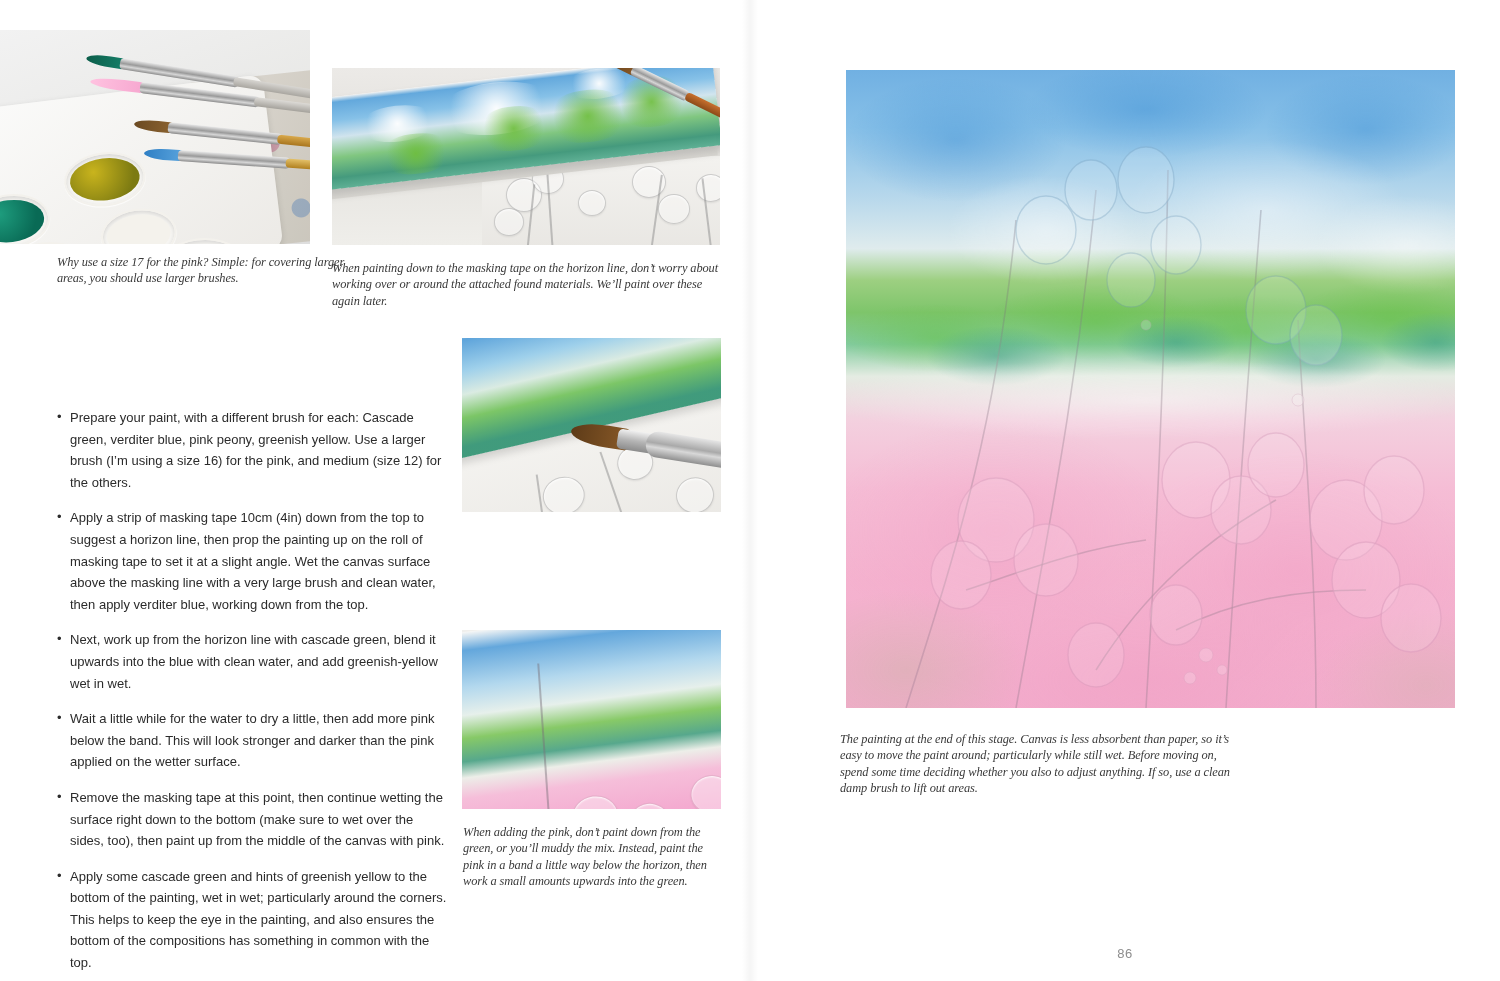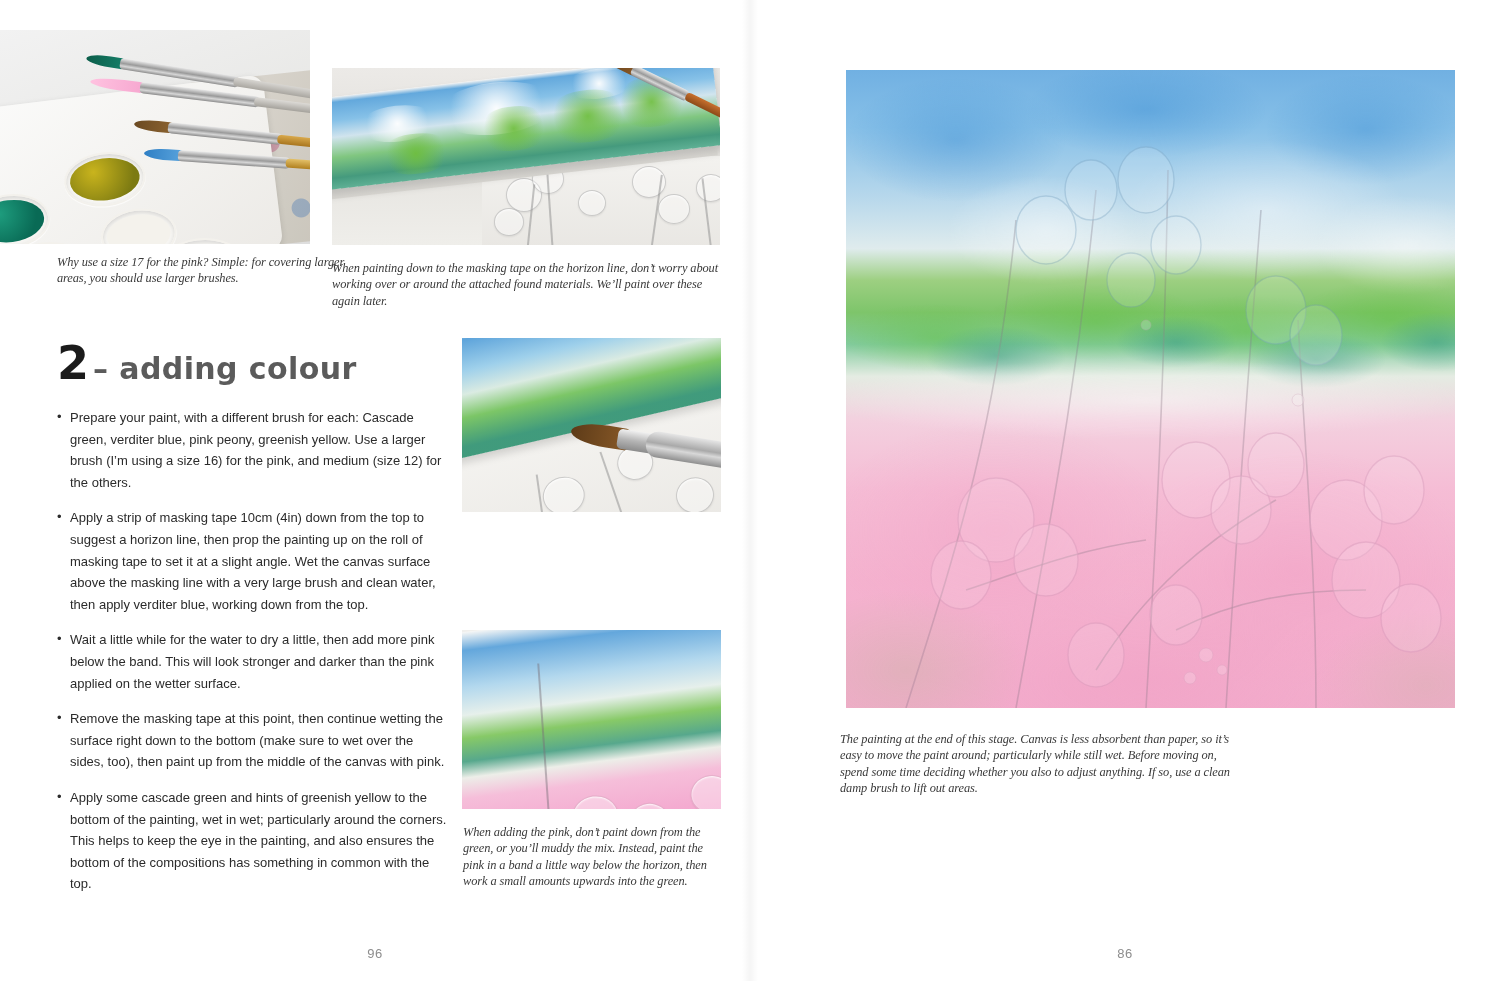--- a/index.html
+++ b/index.html
@@ -377,27 +377,25 @@
     </div>
     <div class="brush" id="brush-strip" style="left:300px; top:-4px; width:120px; transform:rotate(26deg);">
       <div class="tip" style="background:linear-gradient(90deg,#5d3b18,#8a5a28);"></div>
       <div class="ferrule"></div>
       <div class="handle" style="background:linear-gradient(180deg,#c8702e,#8d4a18);"></div>
     </div>
   </div>
 
   <div class="caption" id="cap-strip" style="left:332px; top:260px; width:394px;">When painting down to the masking tape on the horizon line, don’t worry about working over or around the attached found materials. We’ll paint over these again later.</div>
 
-  <h2 class="heading" id="step-heading" style="left:57px; top:336px; margin:0;">
-    <span class="num">2</span><span class="rest">– adding colour</span>
-  </h2>
 
   <div class="body-col">
     <p class="bullet">Prepare your paint, with a different brush for each: Cascade green, verditer blue, pink peony, greenish yellow. Use a larger brush (I’m using a size 16) for the pink, and medium (size 12) for the others.</p>
     <p class="bullet">Apply a strip of masking tape 10cm (4in) down from the top to suggest a horizon line, then prop the painting up on the roll of masking tape to set it at a slight angle. Wet the canvas surface above the masking line with a very large brush and clean water, then apply verditer blue, working down from the top.</p>
+    <p class="bullet">Next, work up from the horizon line with cascade green, blend it upwards into the blue with clean water, and add greenish-yellow wet in wet.</p>
     <p class="bullet">Wait a little while for the water to dry a little, then add more pink below the band. This will look stronger and darker than the pink applied on the wetter surface.</p>
     <p class="bullet">Remove the masking tape at this point, then continue wetting the surface right down to the bottom (make sure to wet over the sides, too), then paint up from the middle of the canvas with pink.</p>
     <p class="bullet">Apply some cascade green and hints of greenish yellow to the bottom of the painting, wet in wet; particularly around the corners. This helps to keep the eye in the painting, and also ensures the bottom of the compositions has something in common with the top.</p>
   </div>
 
   <div class="photo" id="photo-angle">
     <div class="layer angle-bg"></div>
     <div class="angle-white">
       <div class="pod" style="left:120px; top:60px; width:40px; height:36px;"></div>
       <div class="pod" style="left:200px; top:46px; width:34px; height:32px;"></div>
@@ -431,21 +429,20 @@
 
       <div class="pod" style="left:130px; top:178px; width:44px; height:38px; border-color:rgba(214,150,180,.55);"></div>
       <div class="pod" style="left:186px; top:192px; width:38px; height:34px; border-color:rgba(214,150,180,.55);"></div>
       <div class="pod" style="left:250px; top:172px; width:40px; height:36px; border-color:rgba(214,150,180,.55);"></div>
       <div class="stem" style="left:104px; top:40px; height:190px; transform:rotate(3deg); background:rgba(120,110,120,.45);"></div>
     </div>
   </div>
 
   <div class="caption" id="cap-pink" style="left:463px; top:824px; width:258px;">When adding the pink, don’t paint down from the green, or you’ll muddy the mix. Instead, paint the pink in a band a little way below the horizon, then work a small amounts upwards into the green.</div>
 
-  <div class="folio" id="folio-left" style="left:0; width:750px; text-align:center;">96</div>
 </div>
 
 <div class="page" id="page-right"></div>
 
 <div class="photo" id="photo-final">
   <div class="layer final-bg"></div>
   <svg class="final-tex" viewBox="0 0 609 638" preserveAspectRatio="none">
     <defs>
       <radialGradient id="wht" cx="50%" cy="50%" r="50%">
         <stop offset="0%" stop-color="#ffffff" stop-opacity="0.85"></stop>

